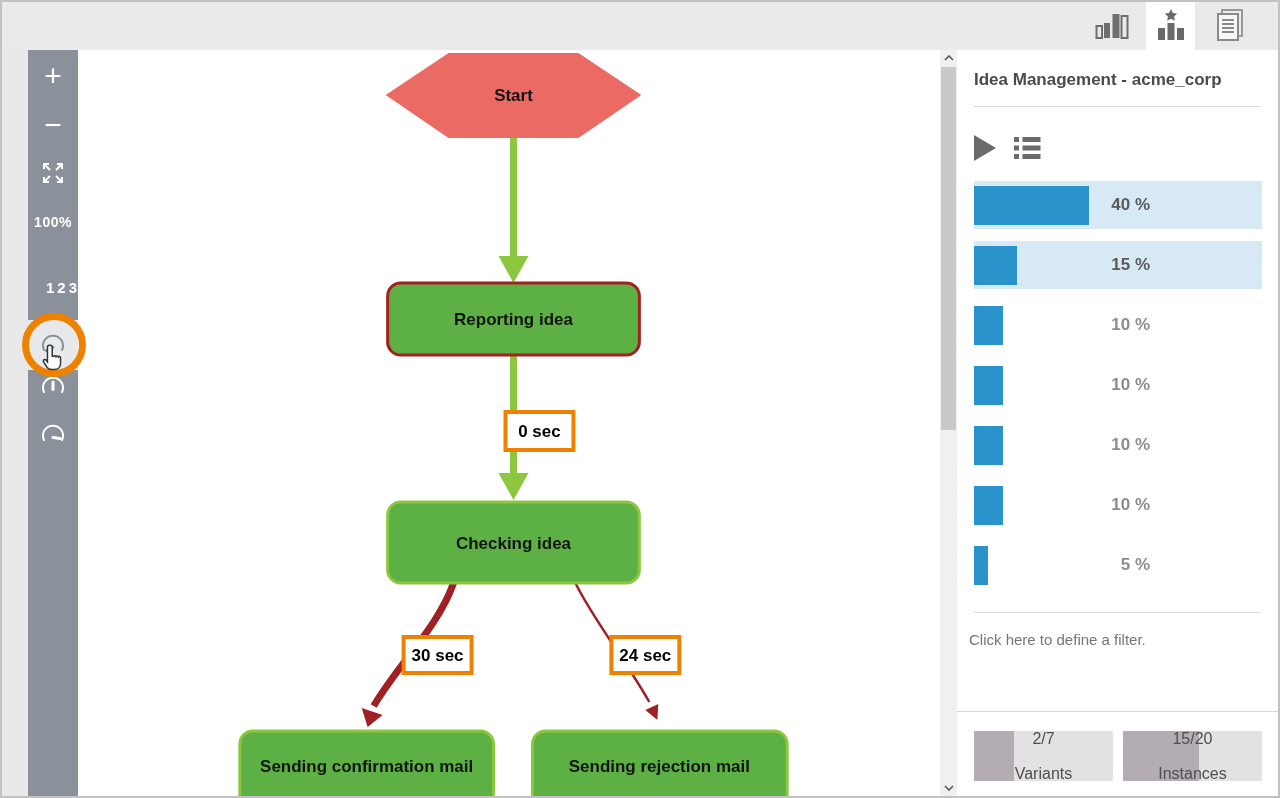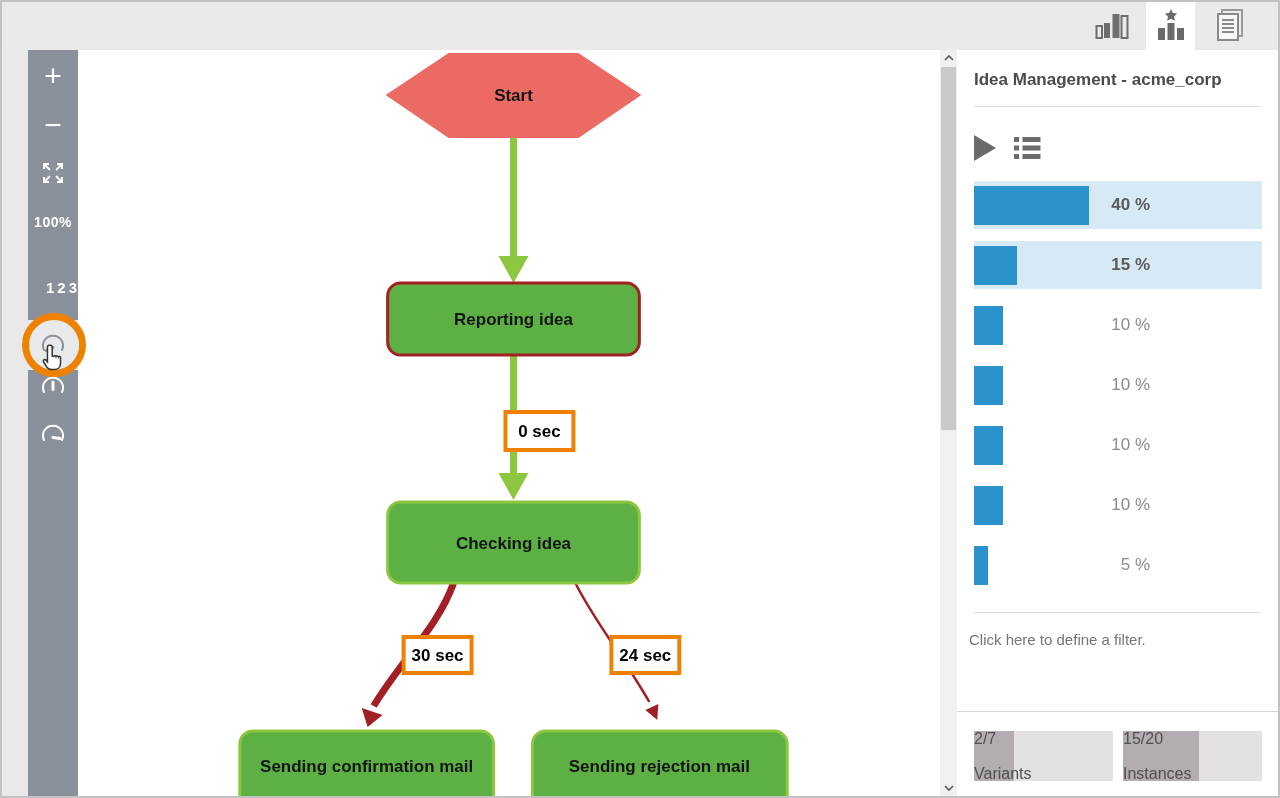--- a/index.html
+++ b/index.html
@@ -64,34 +64,34 @@
   .panel { width:321px; flex:0 0 auto; background:#fff; position:relative; }
   .panel-title { padding:20px 17px 0 17px; font-size:17px; font-weight:700; color:#4b4b4b; }
   .panel-divider { border-bottom:1px solid #dcdcdc; margin:16px 17px 0 17px; }
   .panel-controls { display:flex; align-items:center; gap:18px; padding:24px 17px 0 17px; height:60px; }
   .icon-btn { border:none; background:transparent; cursor:pointer; display:flex; align-items:center; }
 
   .variant-list { margin-top:14px; }
   .variant-row { display:flex; align-items:center; height:48px; margin:12px 16px 0 17px; cursor:pointer; }
   .variant-row.selected { background:#d6e9f5; }
   .variant-bar { height:39px; background:#2b93cb; flex:0 0 auto; }
-  .variant-pct { font-size:17px; color:#8c8c8c; font-weight:400; text-align:right; flex:0 0 auto; }
+  .variant-pct { font-size:17px; color:#8c8c8c; font-weight:700; text-align:right; flex:0 0 auto; }
   .variant-row .variant-pct { position:absolute; } 
   .variant-pct { position:static; width:0; }
   .variant-row { position:relative; }
   .variant-row .variant-pct { position:absolute; left:128px; width:48px; }
   .variant-row.selected .variant-pct { font-weight:700; color:#5a5a5a; }
 
   .filter-divider { border-bottom:1px solid #dcdcdc; margin:23px 17px 0 17px; }
   .filter-prompt { padding:18px 12px; font-size:15px; color:#757575; cursor:pointer; }
 
   .panel-footer { position:absolute; left:0; right:0; bottom:0; height:85px; border-top:1px solid #d5d5d5; padding:19px 16px 13px 17px; display:flex; gap:10px; }
   .stat-box { position:relative; flex:1 1 0; height:50px; background:#e3e1e3; cursor:pointer; overflow:hidden; }
   .stat-fill { position:absolute; left:0; top:0; bottom:0; background:#b3acb3; }
-  .stat-text { position:absolute; inset:0; display:flex; flex-direction:column; justify-content:center; font-size:16px; color:#4f4f4f; line-height:1.25;gap:15px; }
+  .stat-text { position:absolute; inset:0; display:flex; flex-direction:column; align-items:center; justify-content:center; font-size:16px; color:#4f4f4f; line-height:1.25;gap:15px; }
 </style>
 </head>
 <body>
 
 <div class="window">
 
   <div class="topbar">
     <div class="tabs">
       <button class="tab">
         <span>

